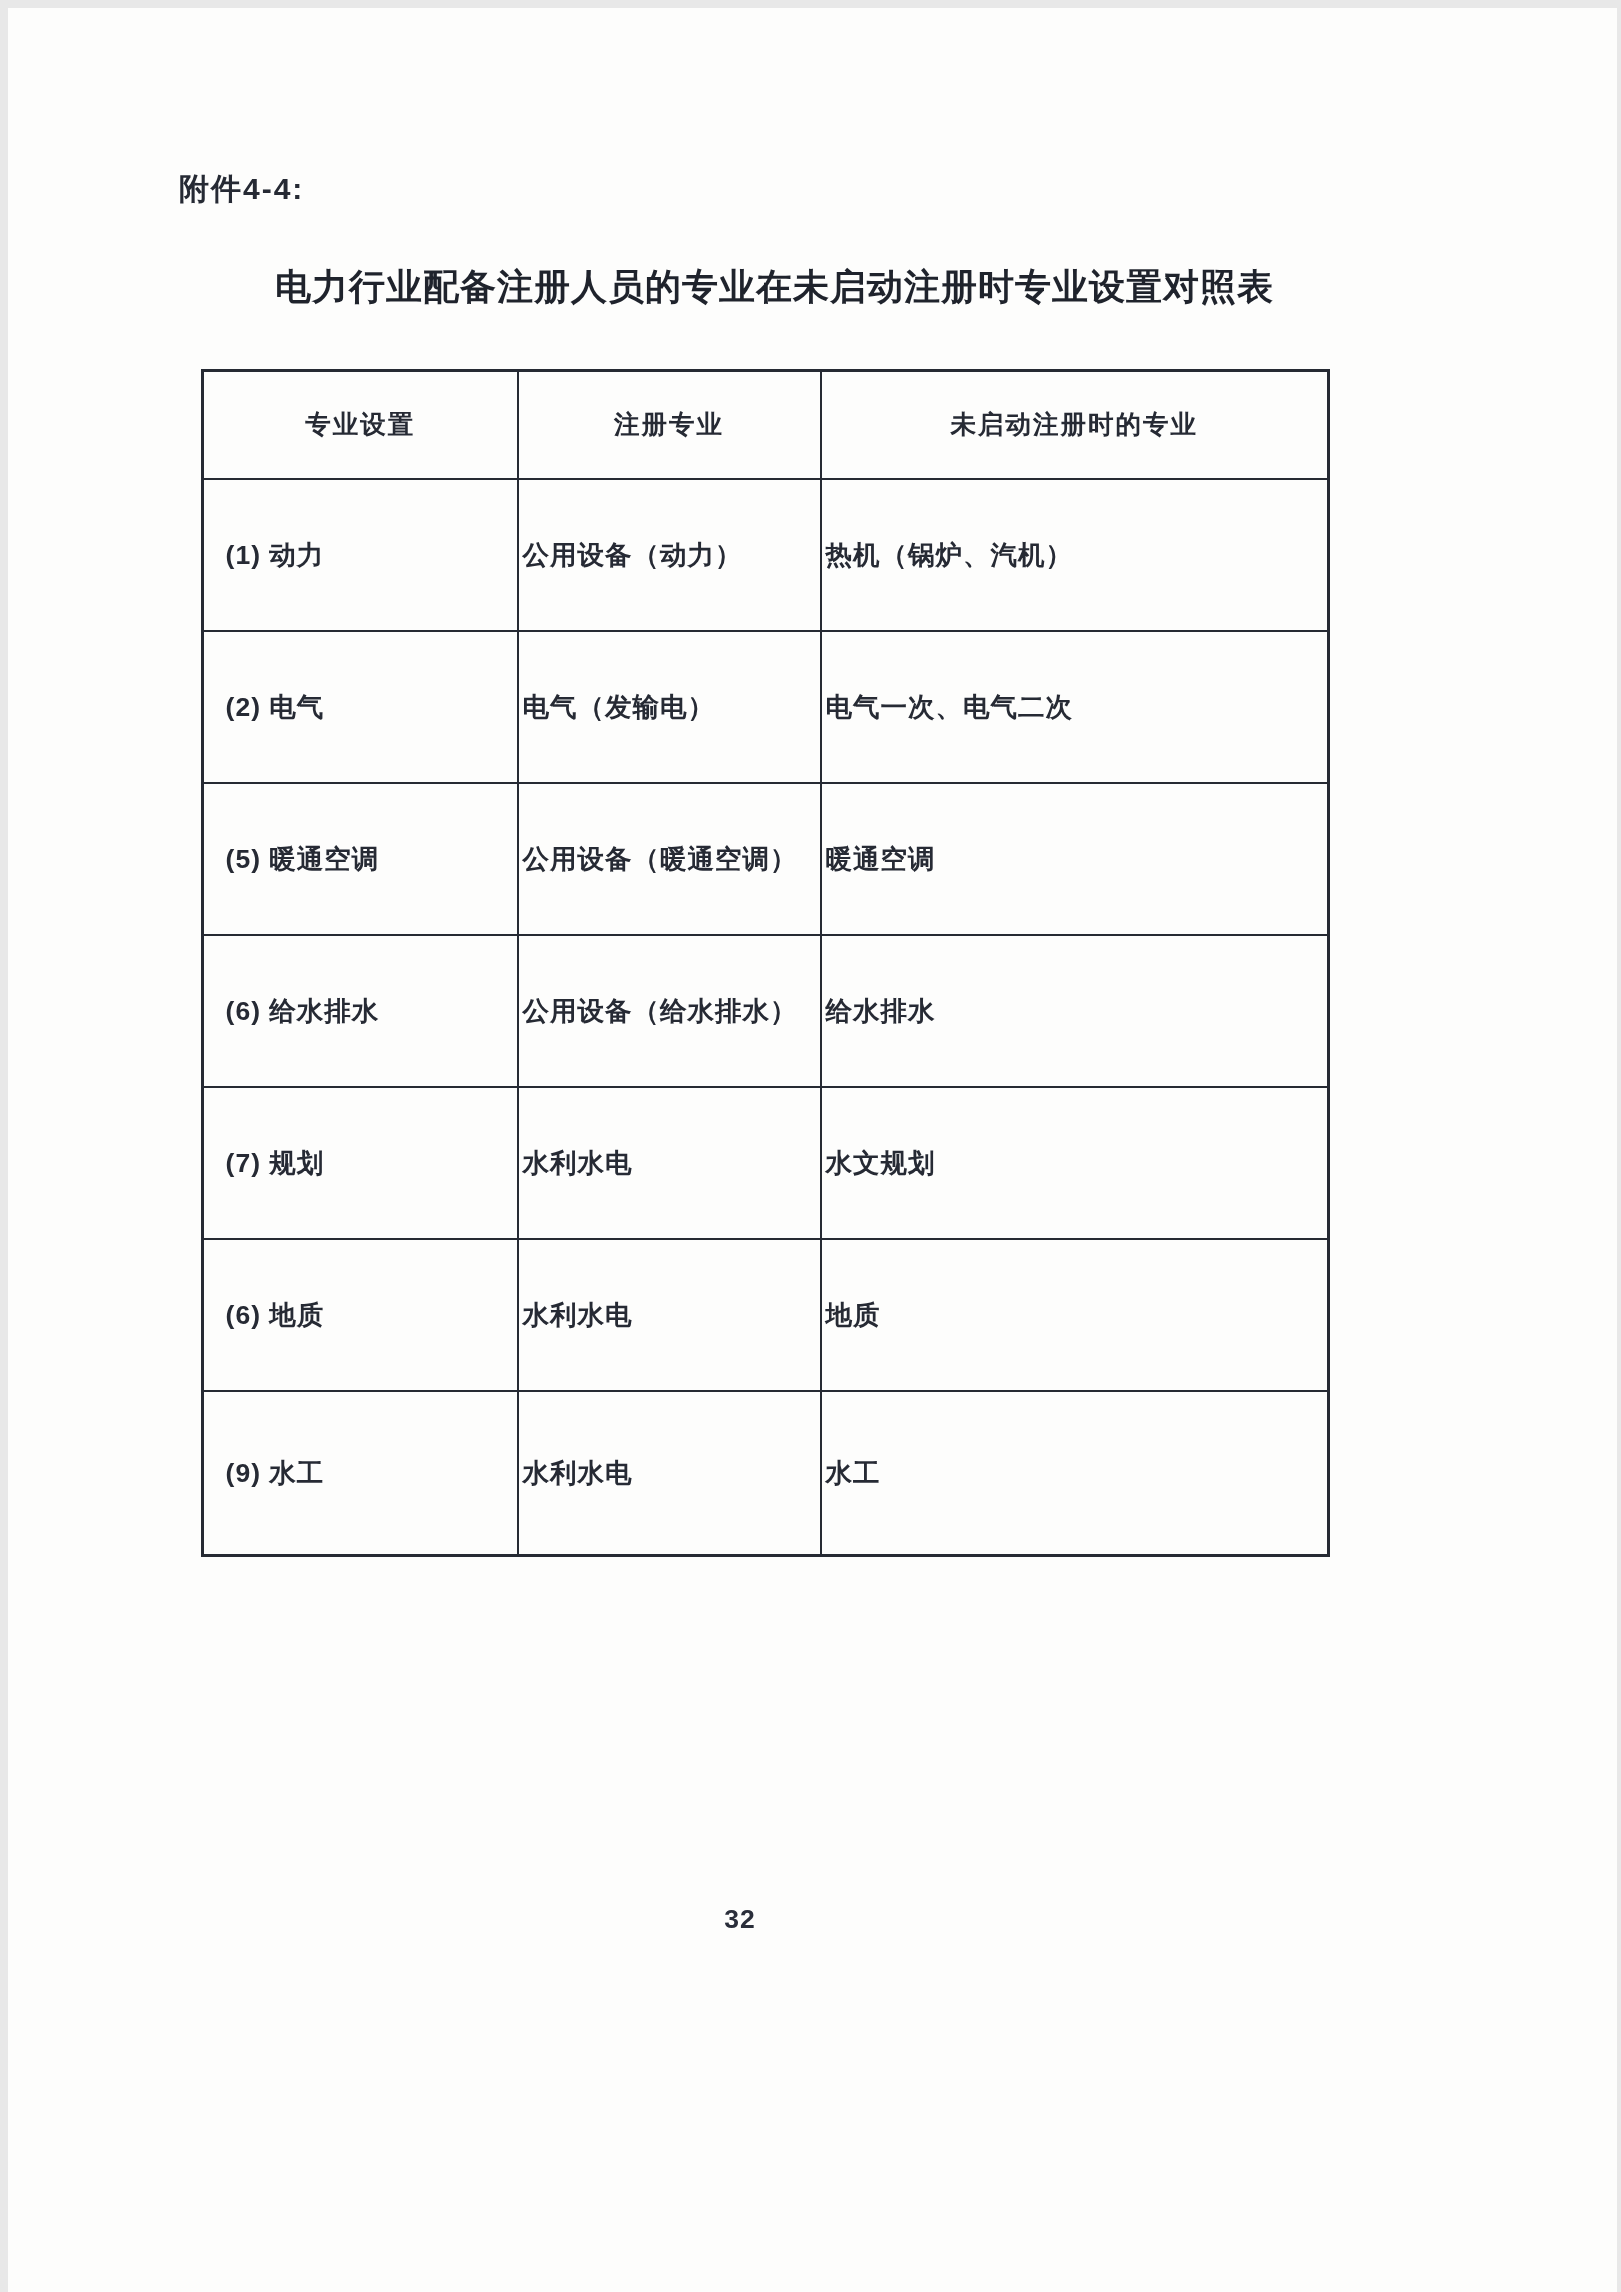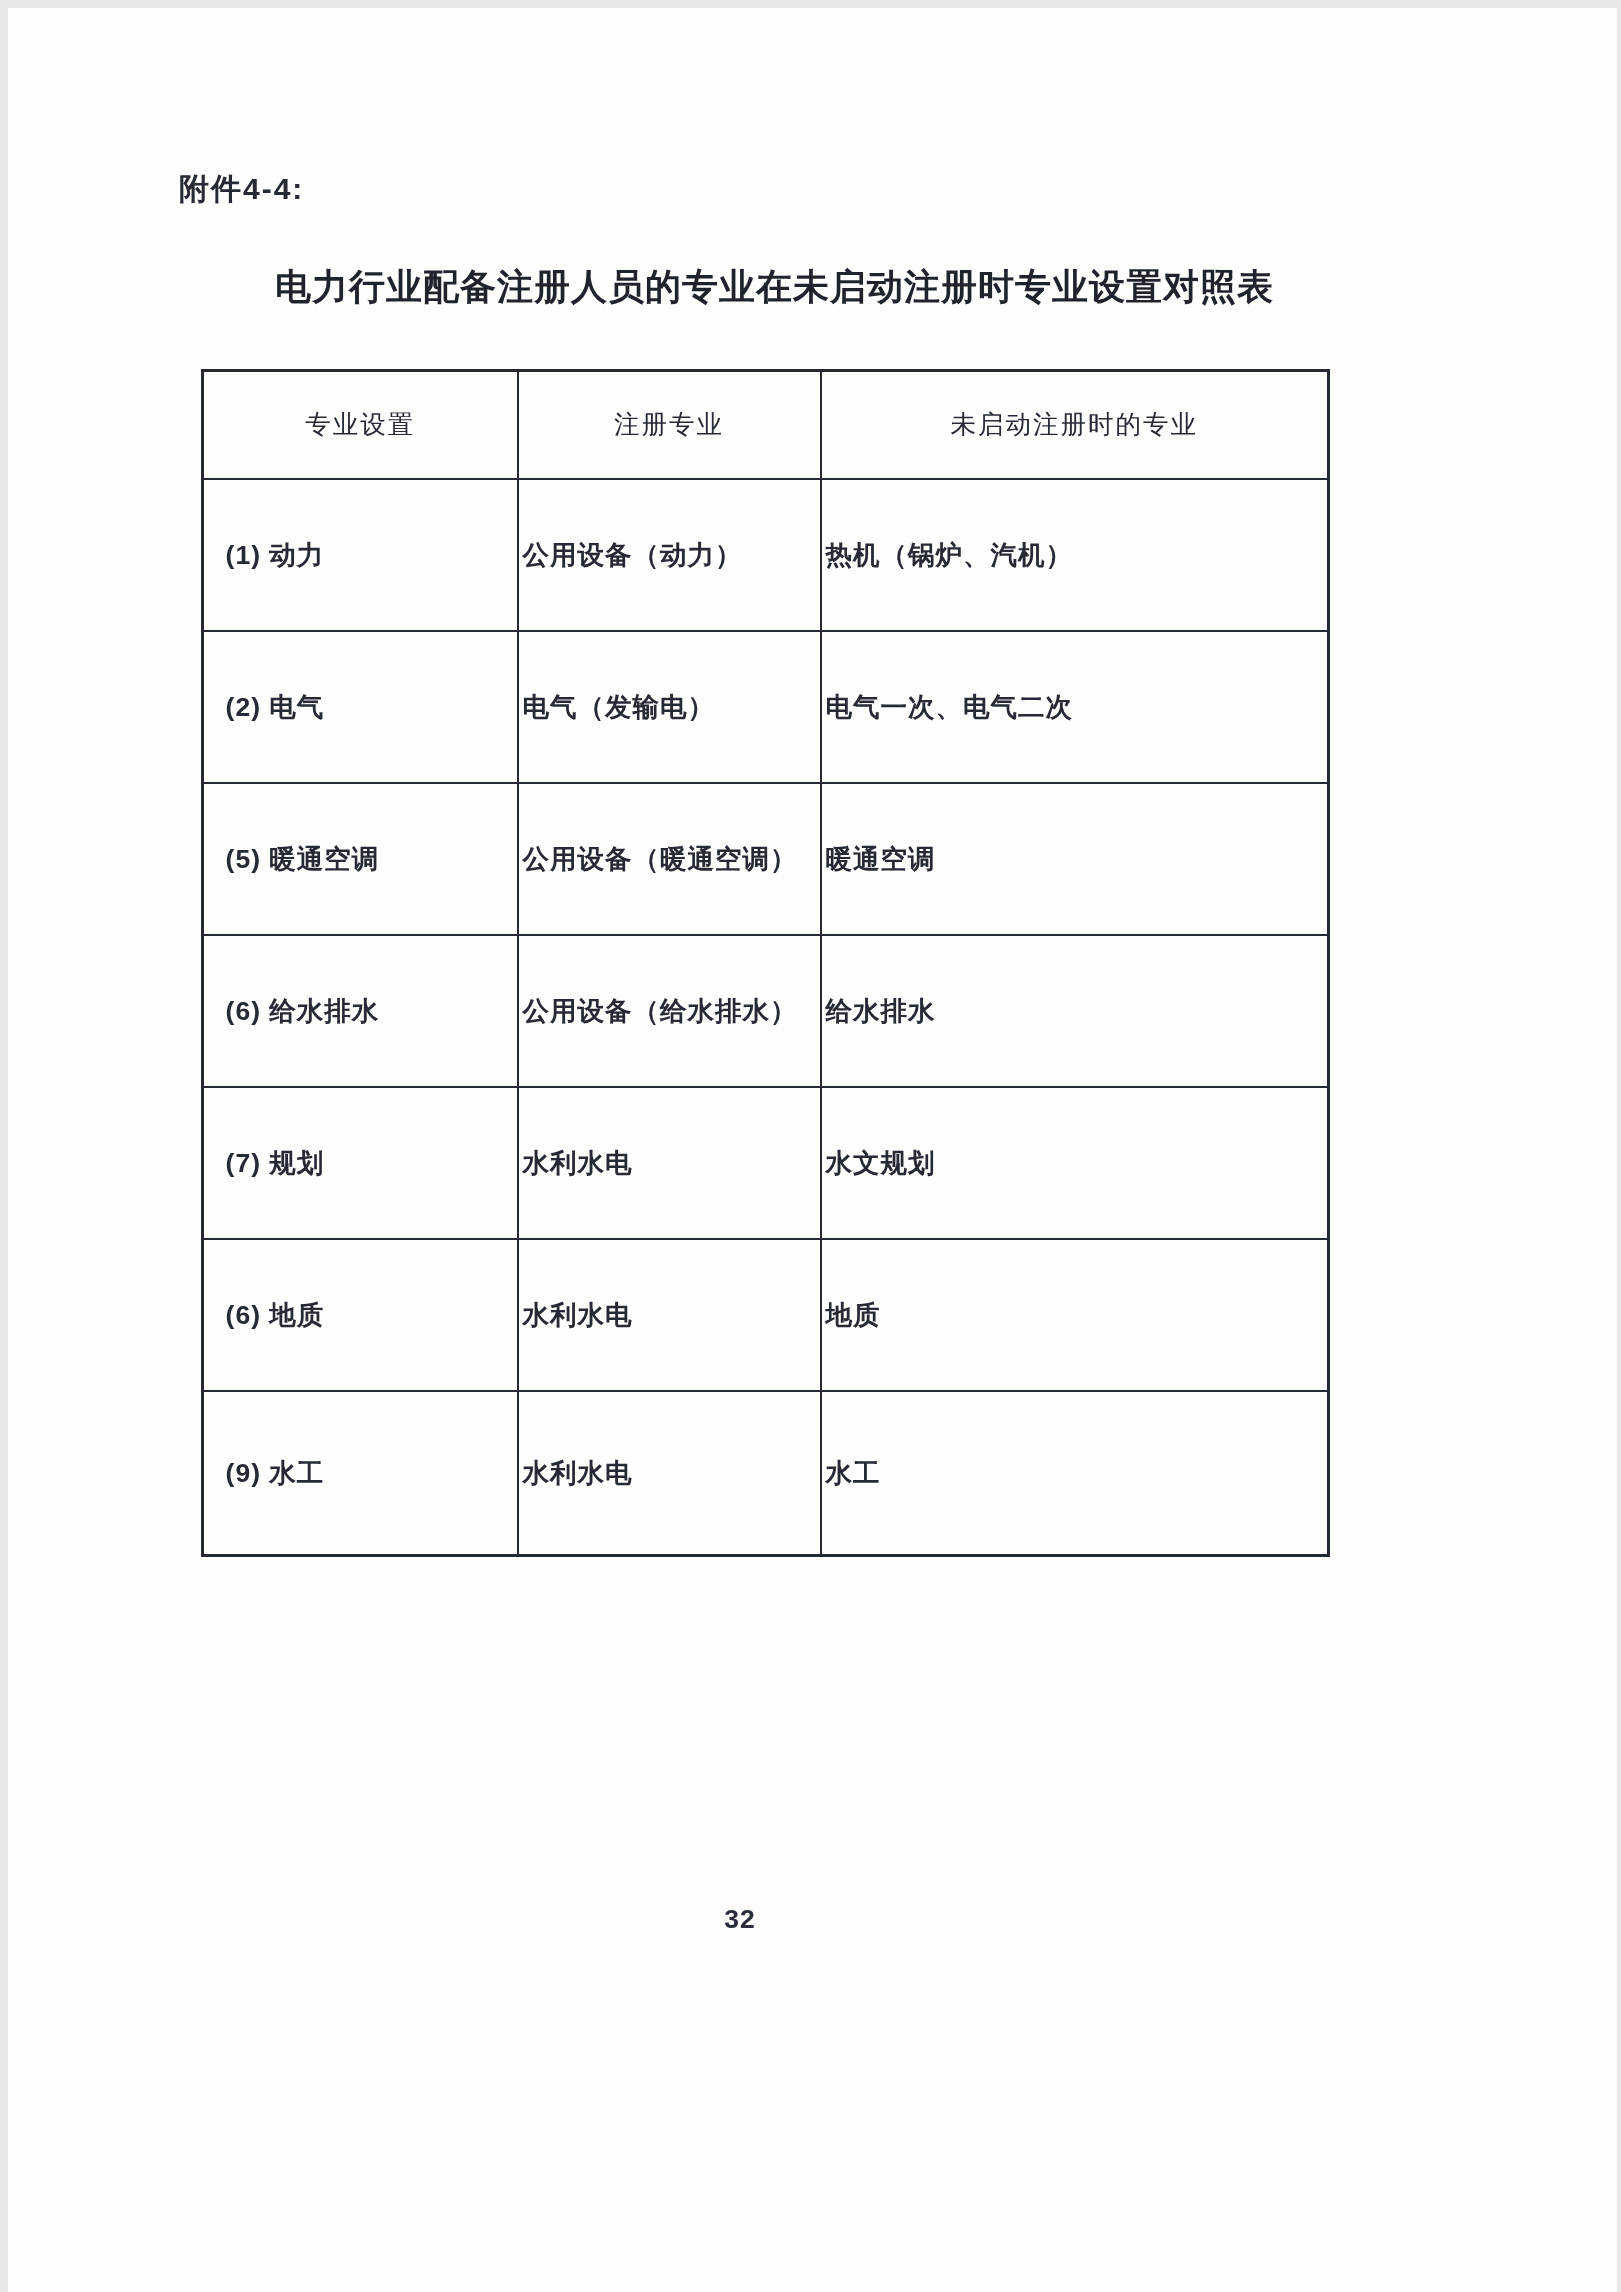--- a/index.html
+++ b/index.html
@@ -42,21 +42,21 @@
     border-collapse: collapse;
     table-layout: fixed;
   }
   table.cmp, table.cmp th, table.cmp td {
     border: 2.9px solid #262a33;
   }
   table.cmp { border-width: 3.9px; }
   table.cmp th {
     height: 108px;
     font-size: 25.5px;
-    font-weight: normal;
+    font-weight: bold;
     text-align: center;
     vertical-align: middle;
     color: #262a34;
     letter-spacing: 2px;
   }
   table.cmp td {
     height: 152px;
     font-size: 26.5px;
     font-weight: bold;
     vertical-align: middle;

